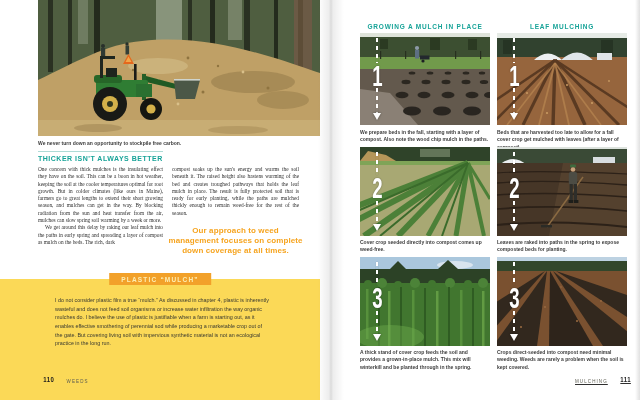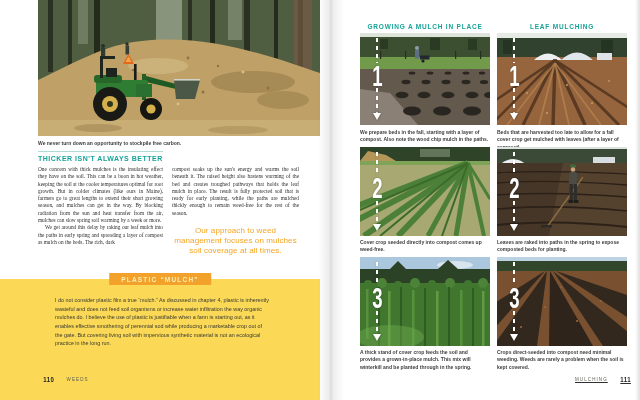--- a/index.html
+++ b/index.html
@@ -16,28 +16,28 @@
   .divider{position:absolute;left:38px;top:151px;width:125px;height:1px;background:#aedbd6;}
   .section-heading{position:absolute;left:38px;top:155px;margin:0;font-size:7px;font-weight:700;
           letter-spacing:.5px;color:#17a398;}
   .body-col{position:absolute;top:166px;font-family:"Liberation Serif",serif;font-size:5.3px;
           line-height:1.38;text-align:justify;color:#2e2e2e;}
   .body-col p{margin:0;}
   .col1{left:38px;width:125px;}
   .col2{left:172px;width:127px;}
   p.indent{text-indent:7px;}
   .pull-quote{position:absolute;left:164px;top:226px;width:143px;text-align:center;
-          font-weight:400;font-size:8px;line-height:1.28;color:#f6a41f;letter-spacing:.1px;}
+          font-weight:700;font-size:8px;line-height:1.28;color:#f6a41f;letter-spacing:.1px;}
   .sidebar-box{position:absolute;left:0;top:279px;width:320px;height:121px;background:#fbd957;}
   .box-label{position:absolute;left:160px;top:0;transform:translate(-50%,-50%);
           background:#f2a12a;color:#fdeeb2;font-size:6.5px;font-weight:700;letter-spacing:1.2px;
           padding:3px 12px 2px;white-space:nowrap;}
   .box-text{position:absolute;left:55px;top:17px;width:214px;margin:0;font-size:5.4px;
           line-height:1.6;color:#3a3a30;}
-  .footer{position:absolute;top:375px;display:flex;align-items:center;gap:11px;z-index:8;}
+  .footer{position:absolute;top:375px;display:flex;align-items:flex-end;gap:11px;z-index:8;}
   .footer-left{left:42px;}
   .footer-right{right:8px;text-decoration:underline;}
   .pagenum{font-size:7.5px;font-weight:700;color:#1c1c1c;letter-spacing:.5px;transform:scaleX(.8);}
   .chapter{font-size:4.5px;letter-spacing:1.1px;color:#5c5c50;}
 
   
   .col-head{position:absolute;top:23px;width:130px;text-align:center;margin:0;
           font-size:6.5px;font-weight:700;letter-spacing:.8px;color:#17a398;}
   .cx1{left:360px;} .cx2{left:497px;}
   .tile{position:absolute;width:130px;overflow:hidden;}
@@ -127,22 +127,22 @@
     <div class="body-col col1">
       <p>One concern with thick mulches is the insulating effect they have on the soil. This can be a boon in hot weather, keeping the soil at the cooler temperatures optimal for root growth. But in colder climates (like ours in Maine), farmers go to great lengths to extend their short growing season, and mulches can get in the way. By blocking radiation from the sun and heat transfer from the air, mulches can slow spring soil warming by a week or more.</p>
       <p class="indent">We get around this delay by raking our leaf mulch into the paths in early spring and spreading a layer of compost as mulch on the beds. The rich, dark</p>
     </div>
     <div class="body-col col2">
       <p>compost soaks up the sun's energy and warms the soil beneath it. The raised height also hastens warming of the bed and creates troughed pathways that holds the leaf mulch in place. The result is fully protected soil that is ready for early planting, while the paths are mulched thickly enough to remain weed-free for the rest of the season.</p>
     </div>
 
     <div class="pull-quote">
       <div>Our approach to weed</div>
-      <div>management focuses on mulches</div>
-      <div>soil coverage at all times.</div>
+      <div>management focuses on complete</div>
+      <div>down coverage at all times.</div>
     </div>
 
     <aside class="sidebar-box">
       <div class="box-label">PLASTIC “MULCH”</div>
       <p class="box-text">I do not consider plastic film a true “mulch.” As discussed in chapter 4, plastic is inherently wasteful and does not feed soil organisms or increase water infiltration the way organic mulches do. I believe the use of plastic is justifiable when a farm is starting out, as it enables effective smothering of perennial sod while producing a marketable crop out of the gate. But covering living soil with impervious synthetic material is not an ecological practice in the long run.</p>
     </aside>
 
     <div class="footer footer-left">
       <span class="pagenum">110</span>
       <span class="chapter">WEEDS</span>

